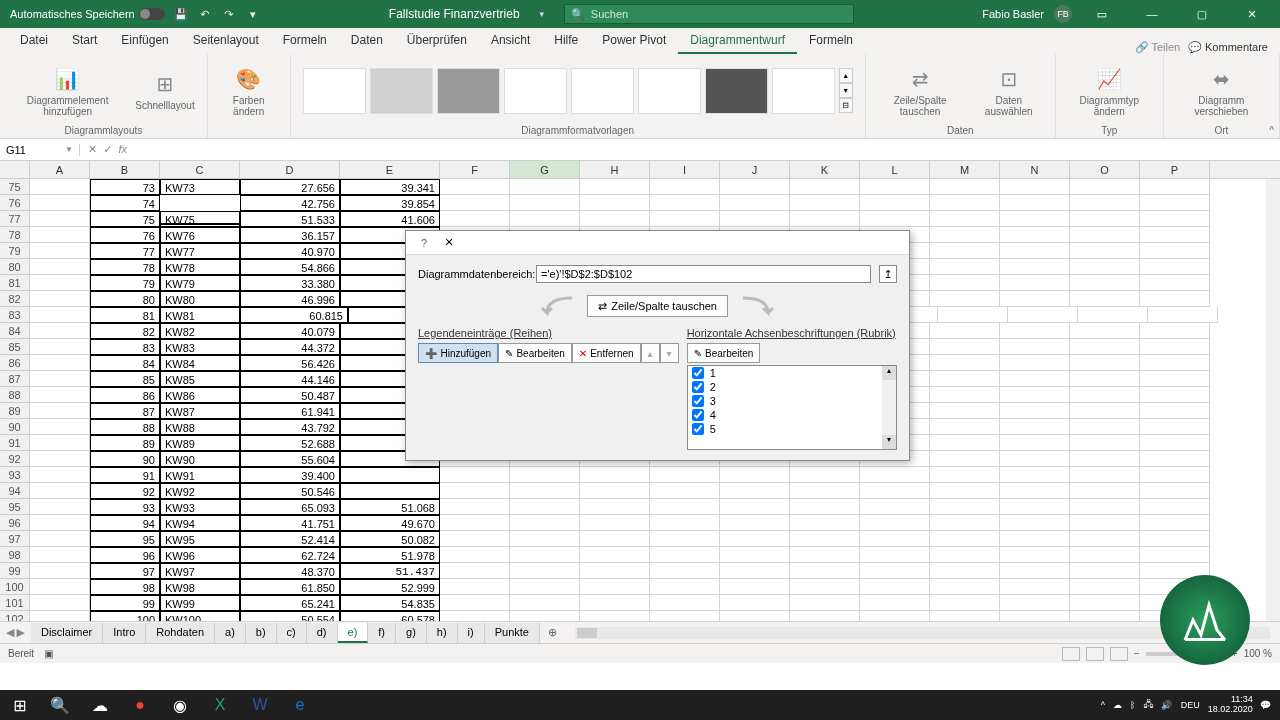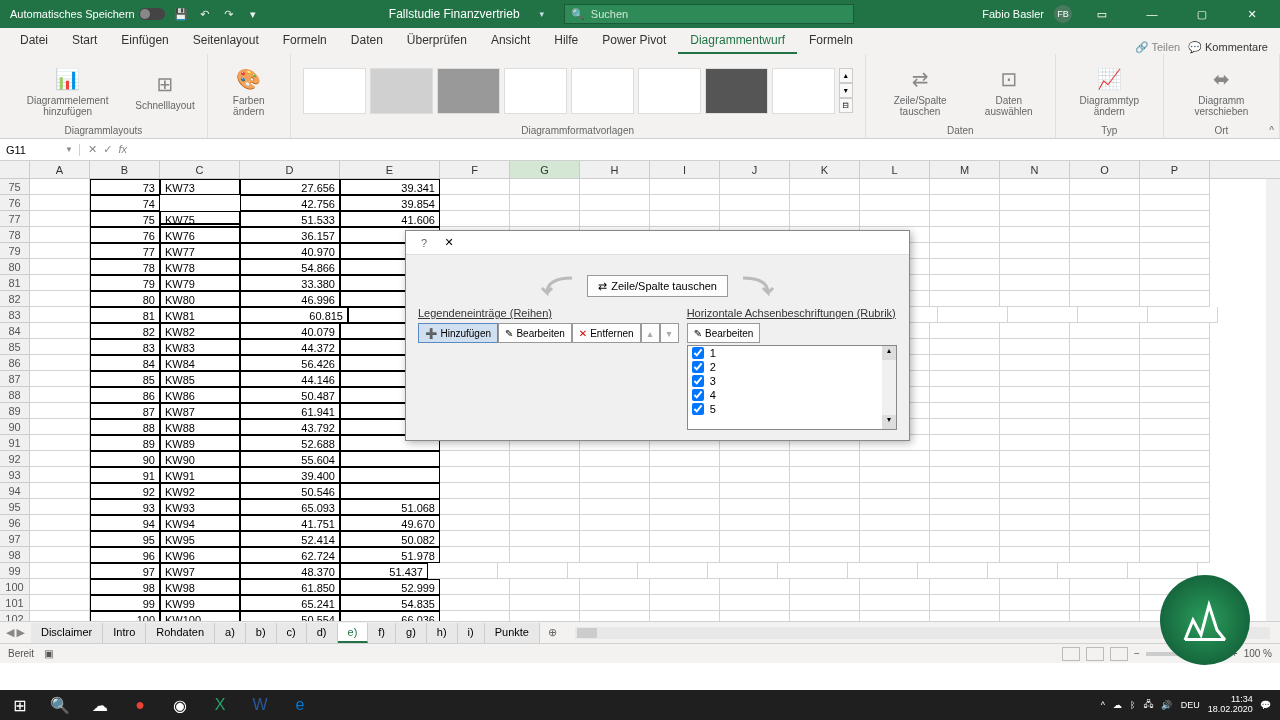--- a/index.html
+++ b/index.html
@@ -751,21 +751,21 @@
         <div class="cell col-N" style="width: 70px;"></div>
         <div class="cell col-O" style="width: 70px;"></div>
         <div class="cell col-P" style="width: 70px;"></div>
       </div>
       <div class="grid-row">
         <div class="row-header">99</div>
         <div class="cell col-A" style="width: 60px;"></div>
         <div class="cell col-B databorder" style="width: 70px;">97</div>
         <div class="cell col-C databorder txt" style="width: 80px;">KW97</div>
         <div class="cell col-D databorder" style="width: 100px;">48.370</div>
-        <div class="cell col-E databorder" style="width: 88px;">51.437</div>
+        <div class="cell col-E databorder" style="width: 100px; font-family: Liberation Mono, monospace;">51.437</div>
         <div class="cell col-F" style="width: 70px;"></div>
         <div class="cell col-G" style="width: 70px;"></div>
         <div class="cell col-H" style="width: 70px;"></div>
         <div class="cell col-I" style="width: 70px;"></div>
         <div class="cell col-J" style="width: 70px;"></div>
         <div class="cell col-K" style="width: 70px;"></div>
         <div class="cell col-L" style="width: 70px;"></div>
         <div class="cell col-M" style="width: 70px;"></div>
         <div class="cell col-N" style="width: 70px;"></div>
         <div class="cell col-O" style="width: 70px;"></div>
@@ -808,21 +808,21 @@
         <div class="cell col-N" style="width: 70px;"></div>
         <div class="cell col-O" style="width: 70px;"></div>
         <div class="cell col-P" style="width: 70px;"></div>
       </div>
       <div class="grid-row">
         <div class="row-header">102</div>
         <div class="cell col-A" style="width: 60px;"></div>
         <div class="cell col-B databorder" style="width: 70px;">100</div>
         <div class="cell col-C databorder txt" style="width: 80px;">KW100</div>
         <div class="cell col-D databorder" style="width: 100px;">50.554</div>
-        <div class="cell col-E databorder" style="width: 100px;">66.036</div>
+        <div class="cell col-E databorder" style="width: 100px;">60.578</div>
         <div class="cell col-F" style="width: 70px;"></div>
         <div class="cell col-G" style="width: 70px;"></div>
         <div class="cell col-H" style="width: 70px;"></div>
         <div class="cell col-I" style="width: 70px;"></div>
         <div class="cell col-J" style="width: 70px;"></div>
         <div class="cell col-K" style="width: 70px;"></div>
         <div class="cell col-L" style="width: 70px;"></div>
         <div class="cell col-M" style="width: 70px;"></div>
         <div class="cell col-N" style="width: 70px;"></div>
         <div class="cell col-O" style="width: 70px;"></div>
@@ -871,20 +871,25 @@
     <span>100 %</span>
   </div>
 </div>
 
 <div class="dialog">
   <div class="dialog-title">
     <span class="dialog-help">?</span>
     <span class="dialog-close">✕</span>
   </div>
   <div class="dialog-body">
+    <div class="dlg-row">
+      <span class="dlg-label">Diagrammdatenbereich:</span>
+      <input class="dlg-input" value="='e)'!$D$2:$D$102" style="">
+      <div class="dlg-range-btn">↥</div>
+    </div>
     <div class="switch-row">
       <svg class="switch-arrow" viewBox="0 0 40 22">
           <path d="M35 3 Q10 3 10 18 L5 13 M10 18 L15 13" fill="none" stroke="#bbb" stroke-width="3"></path>
         </svg>
       <div class="switch-btn">
         <span>⇄</span>
         <span>Zeile/Spalte tauschen</span>
       </div>
       <svg class="switch-arrow" viewBox="0 0 40 22">
           <path d="M5 3 Q30 3 30 18 L25 13 M30 18 L35 13" fill="none" stroke="#bbb" stroke-width="3"></path>

